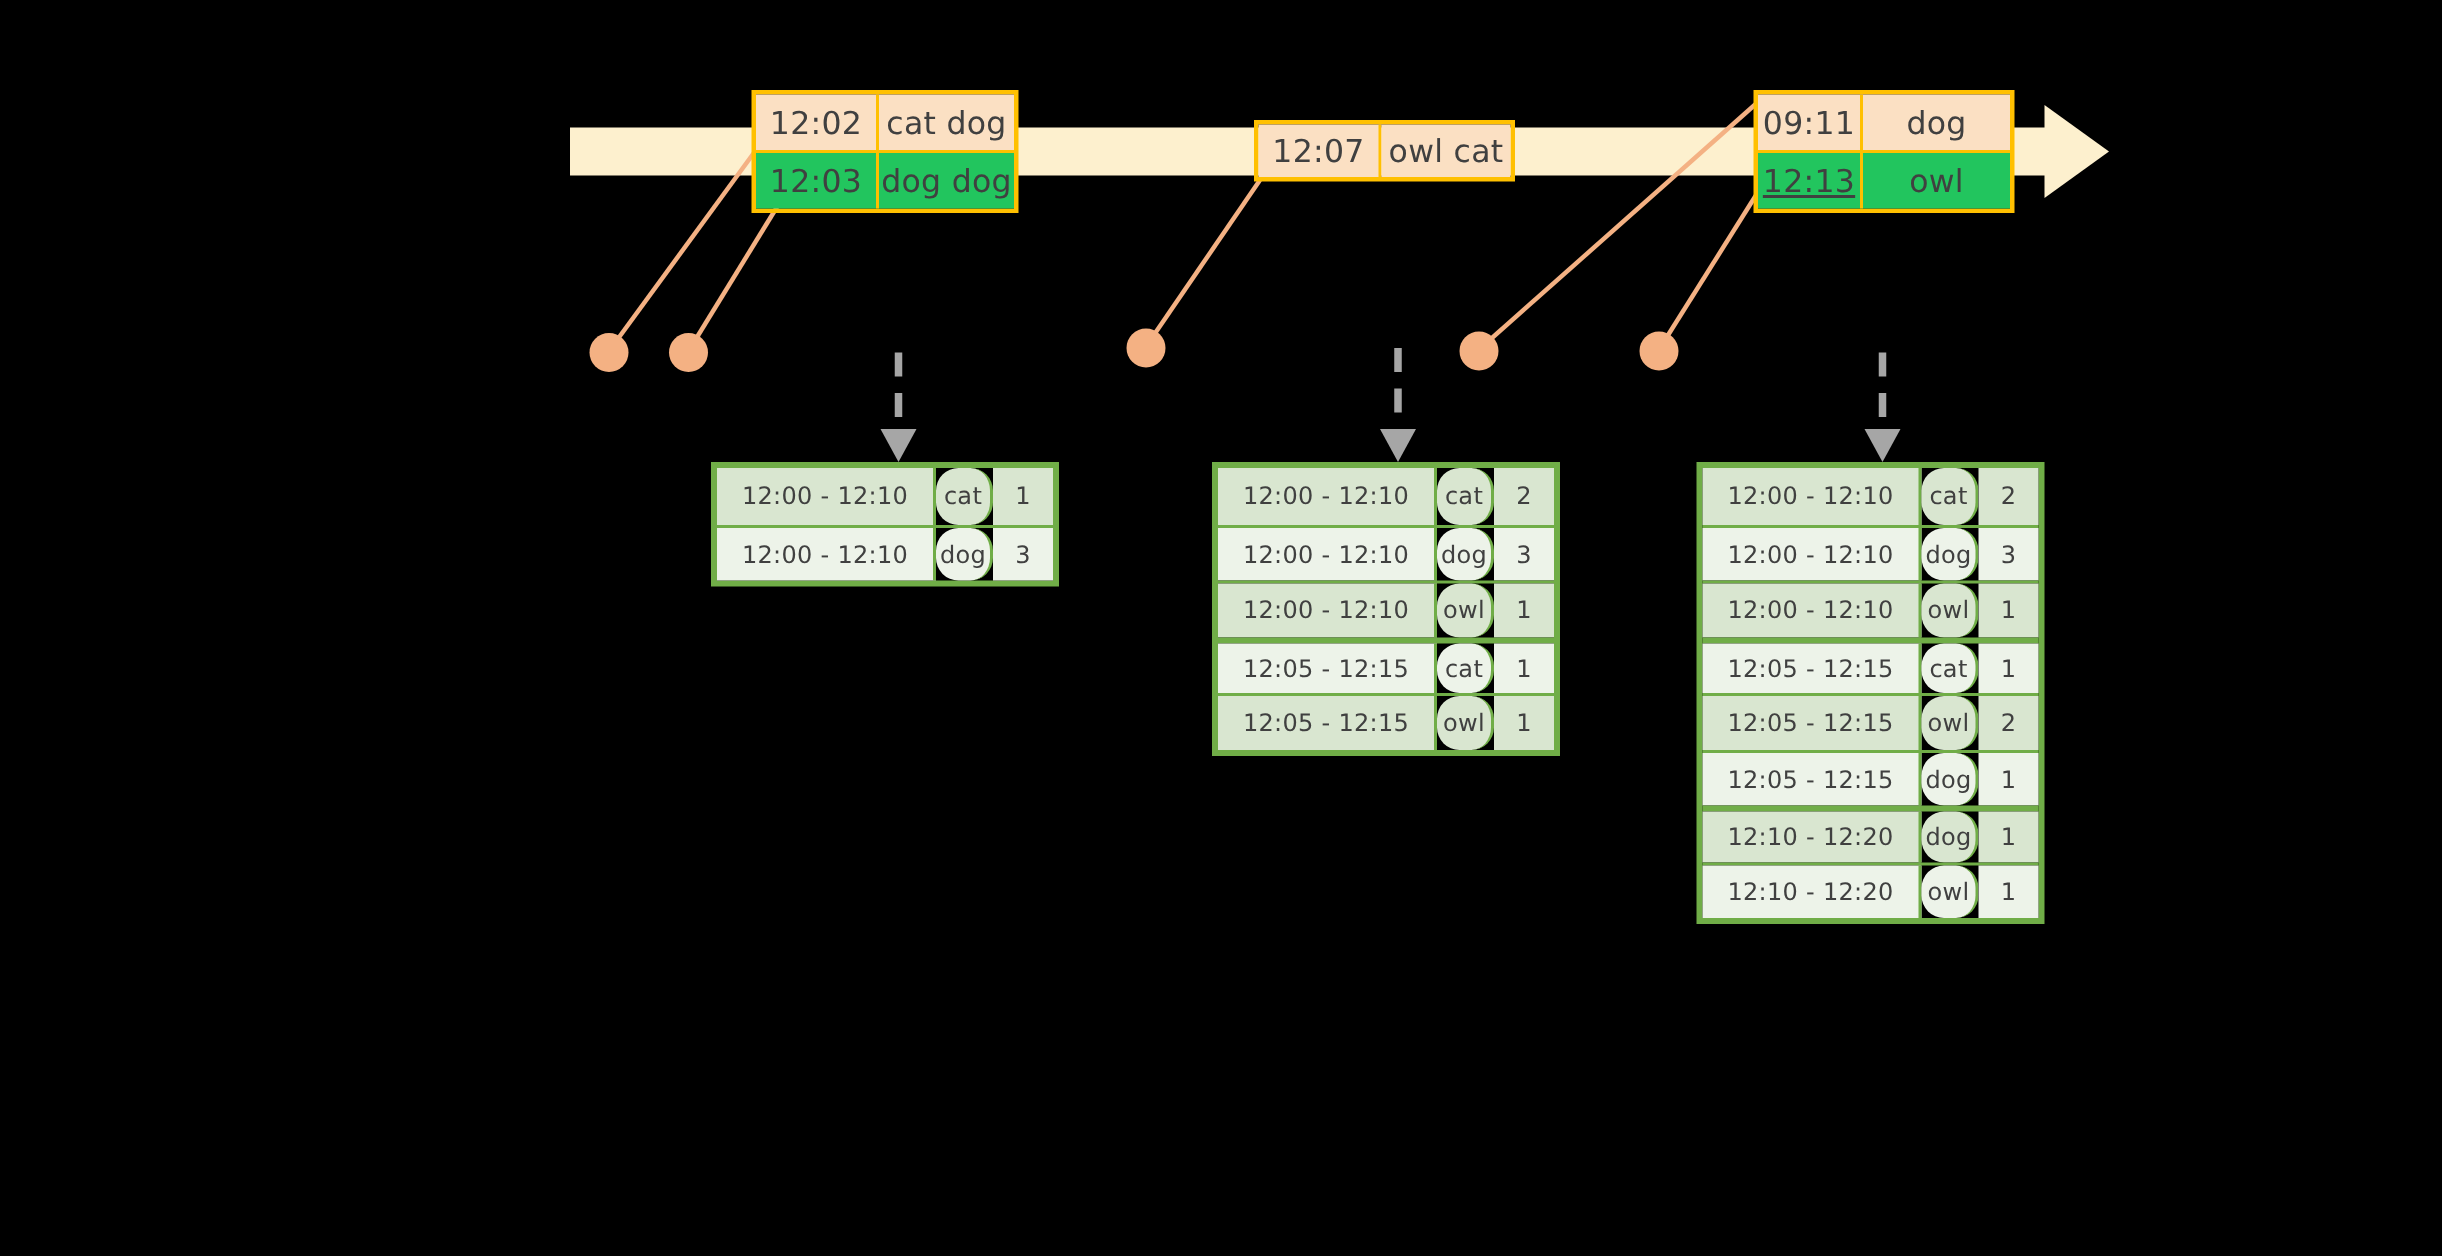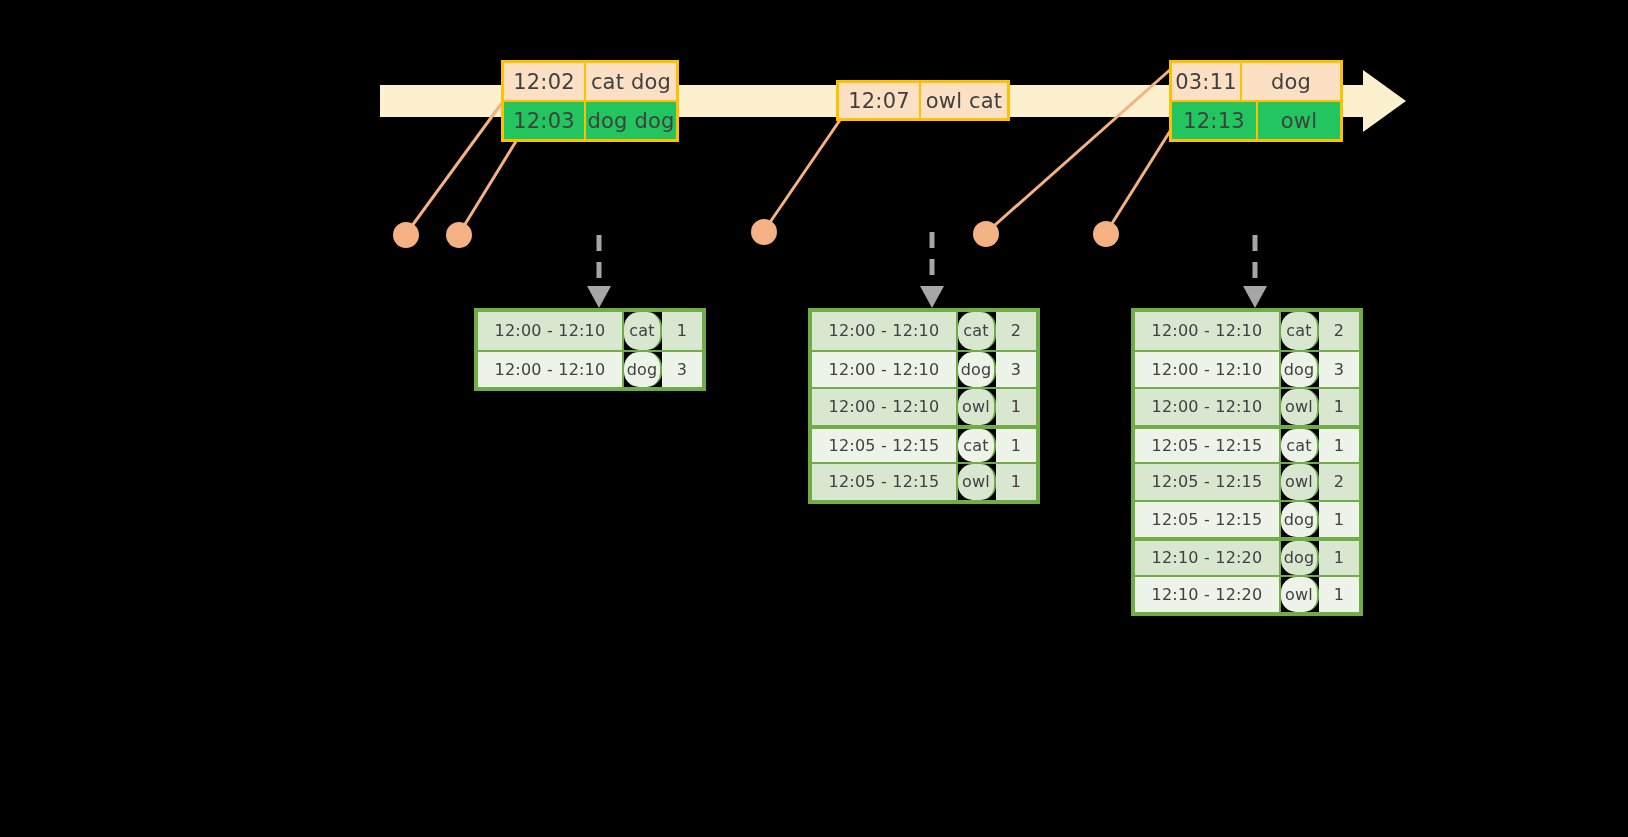--- a/index.html
+++ b/index.html
@@ -161,25 +161,25 @@
 
   <div class="event-box tone-a" style="left:836px; top:80px; width:174px; height:41px;">
     <div class="event-row tone-a">
       <span class="event-time" style="width:82px;">12:07</span>
       <span class="event-value">owl cat</span>
     </div>
   </div>
 
   <div class="event-box" style="left:1169px; top:60px; width:174px; height:82px;">
     <div class="event-row tone-a">
-      <span class="event-time" style="width:70px;">03:11</span>
+      <span class="event-time" style="width:70px;">09:11</span>
       <span class="event-value">dog</span>
     </div>
     <div class="event-row tone-b">
-      <span class="event-time" style="width:86px;">12:13</span>
+      <span class="event-time" style="width:70px;text-decoration:underline;">12:13</span>
       <span class="event-value">owl</span>
     </div>
   </div>
 
   <div class="result-table" id="result-table-1" style="left:474px; top:308px;">
       <div class="result-row shade-a">
         <span class="cell c-window">12:00 - 12:10</span>
         <span class="cell c-key">cat</span>
         <span class="cell c-count">1</span>
       </div>

